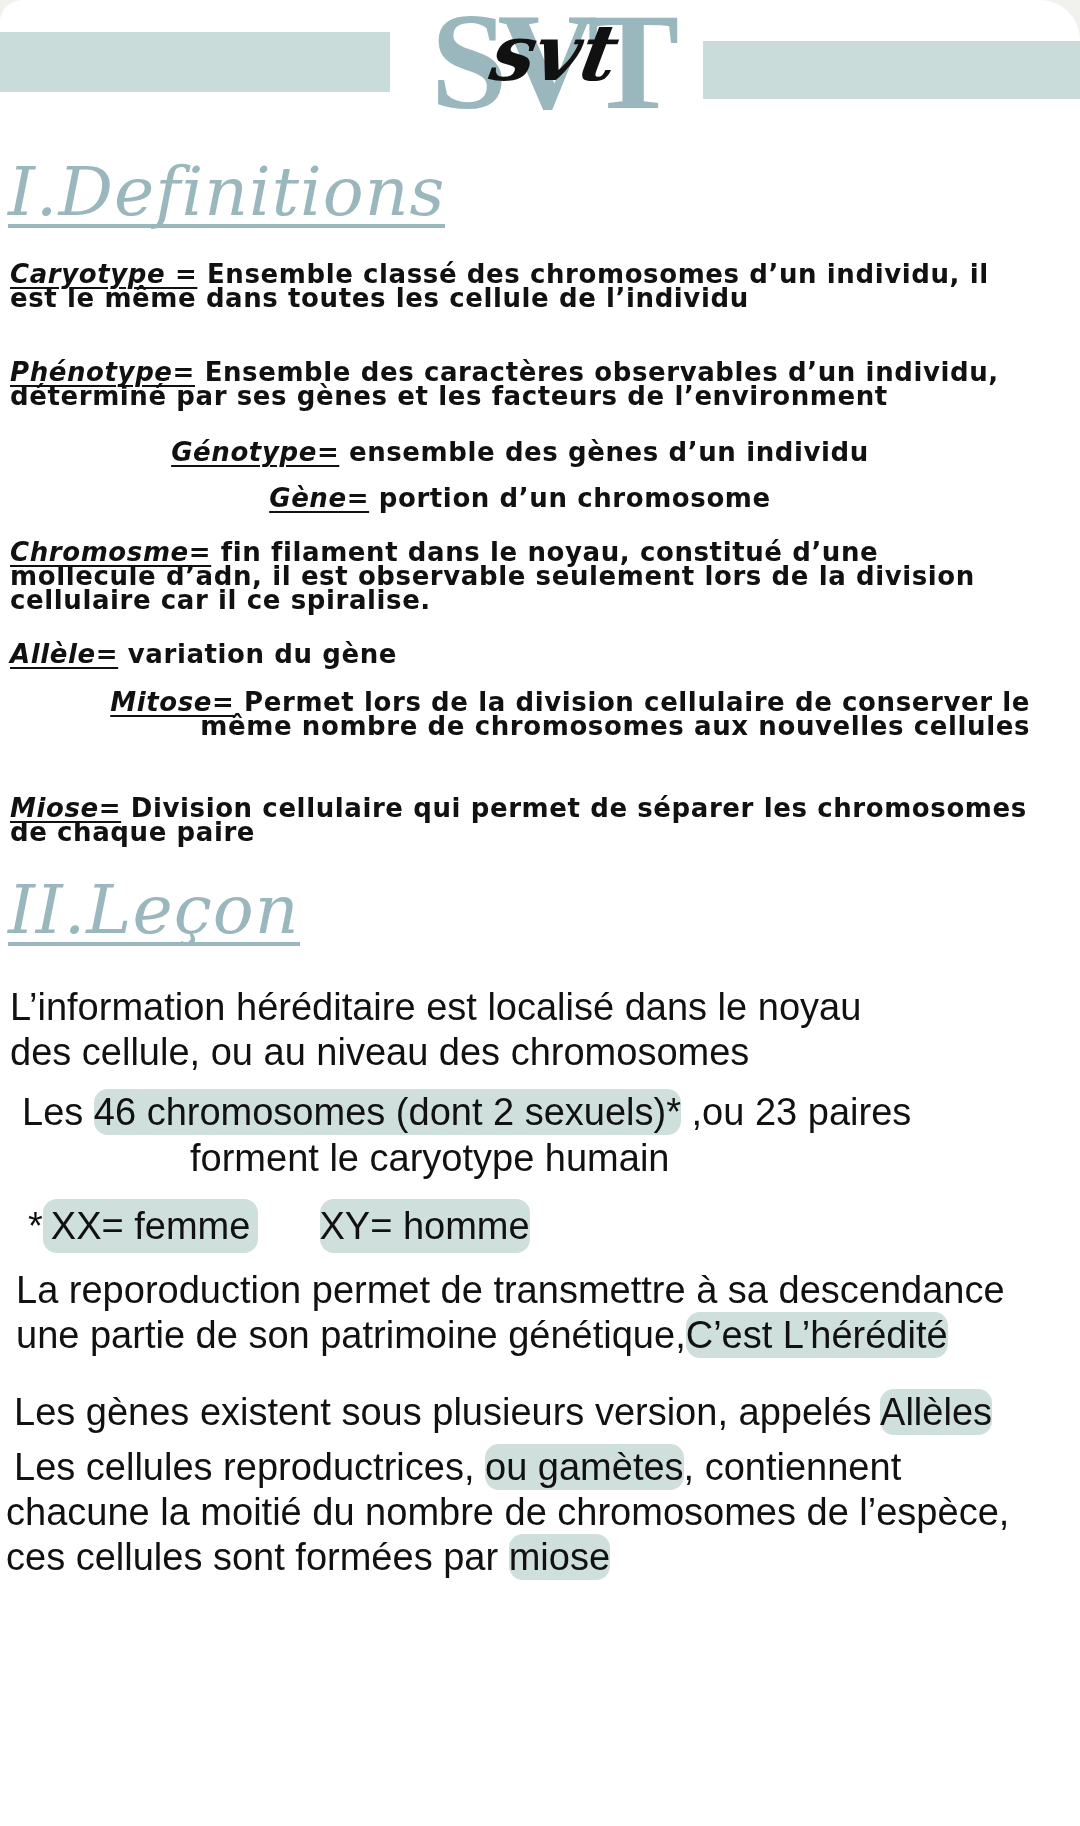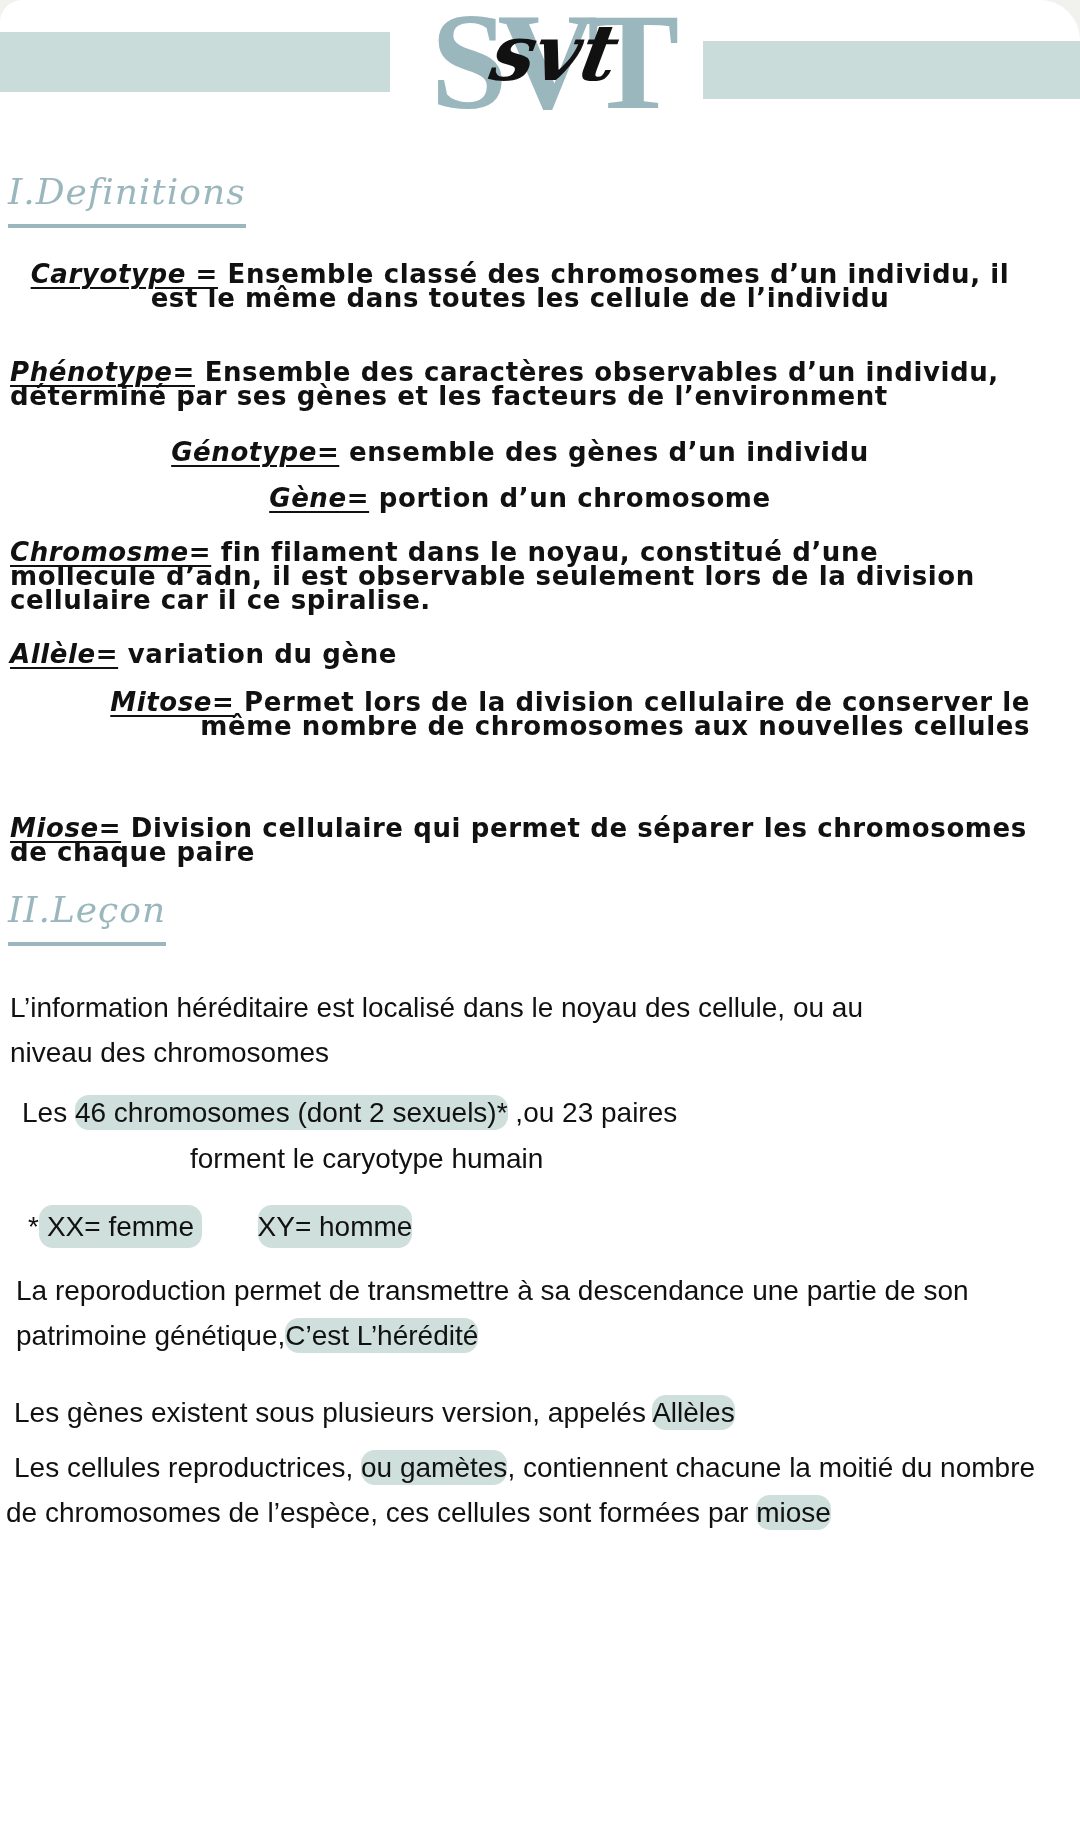--- a/index.html
+++ b/index.html
@@ -21,53 +21,53 @@
     }
     .logo-script {
       position: absolute; left: 470px; top: 8px; width: 170px; text-align: center;
       font-family: "DejaVu Serif", serif; font-style: italic; font-weight: bold;
       font-size: 78px; line-height: 90px; color: #111; transform: skewX(-10deg);
     }
     
     .section-title {
       position: absolute; left: 8px;
       font-family: "DejaVu Serif", serif; font-style: italic; color: #9bb7be;
-      font-size: 36px; line-height: 60px; letter-spacing: 1px;
+      font-size: 68px; line-height: 60px; letter-spacing: 1px;
       border-bottom: 4px solid #9bb7be; padding-bottom: 2px;
     }
     
     .def {
       position: absolute; left: 10px; width: 1020px;
       font-family: "DejaVu Sans", sans-serif; font-weight: bold; font-size: 26px;
       line-height: 24px; letter-spacing: 0.6px; color: #111;
     }
     .term {
       font-style: italic; font-weight: bold; text-decoration: underline;
       text-decoration-thickness: 2px; text-underline-offset: 4px;
     }
     
     .p {
       position: absolute; font-family: "Liberation Sans", sans-serif;
-      font-size: 28px; line-height: 45px; color: #111; font-weight: 500;
+      font-size: 38px; line-height: 45px; color: #111; font-weight: 500;
     }
     .hl { background: #cfdfdc; padding: 2px 0; border-radius: 14px; }
   </style>
 </head>
 <body>
 
 <div class="page">
 
   <div class="banner-left"></div>
   <div class="banner-right"></div>
   <div class="logo-big">SVT</div>
   <div class="logo-script">svt</div>
 
   <div class="section-title" style="top:162px;">I.Definitions</div>
 
-  <div class="def" style="top:262px;text-align:center;">
+  <div class="def" style="top:262px;">
     <span class="term">Caryotype =</span><span> Ensemble classé des chromosomes d’un individu, il est le même dans toutes les cellule de l’individu</span>
   </div>
 
   <div class="def" style="top:360px;">
     <span class="term">Phénotype=</span><span> Ensemble des caractères observables d’un individu, déterminé par ses gènes et les facteurs de l’environment</span>
   </div>
 
   <div class="def" style="top:440px;text-align:center;">
     <span class="term">Génotype=</span><span> ensemble des gènes d’un individu</span>
   </div>
@@ -81,21 +81,21 @@
   </div>
 
   <div class="def" style="top:642px;">
     <span class="term">Allèle=</span><span> variation du gène</span>
   </div>
 
   <div class="def" style="top:690px;text-align:right;">
     <span class="term">Mitose=</span><span> Permet lors de la division cellulaire de conserver le même nombre de chromosomes aux nouvelles cellules</span>
   </div>
 
-  <div class="def" style="top:816px;">
+  <div class="def" style="top:796px;">
     <span class="term">Miose=</span><span> Division cellulaire qui permet de séparer les chromosomes de chaque paire</span>
   </div>
 
   <div class="section-title" style="top:880px;">II.Leçon</div>
 
   <div class="p" style="left:10px; top:985px; width:900px;">L’information héréditaire est localisé dans le noyau des cellule, ou au niveau des chromosomes</div>
 
   <div class="p" style="left:22px; top:1090px; width:1000px;">
     <span>Les </span><span class="hl">46 chromosomes (dont 2 sexuels)*</span><span> ,ou 23 paires</span>
   </div>

